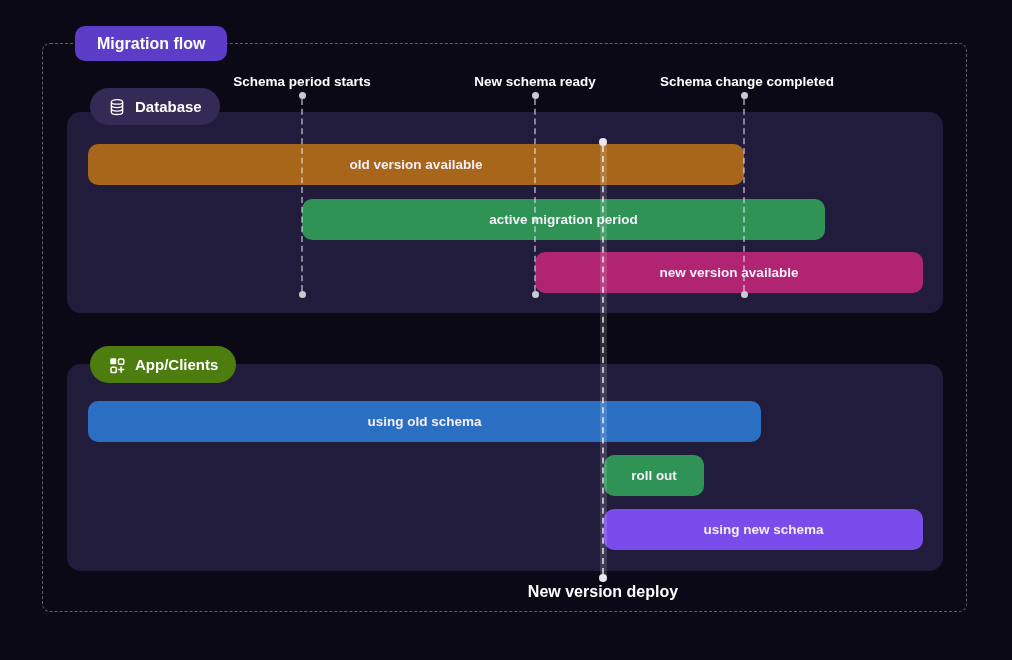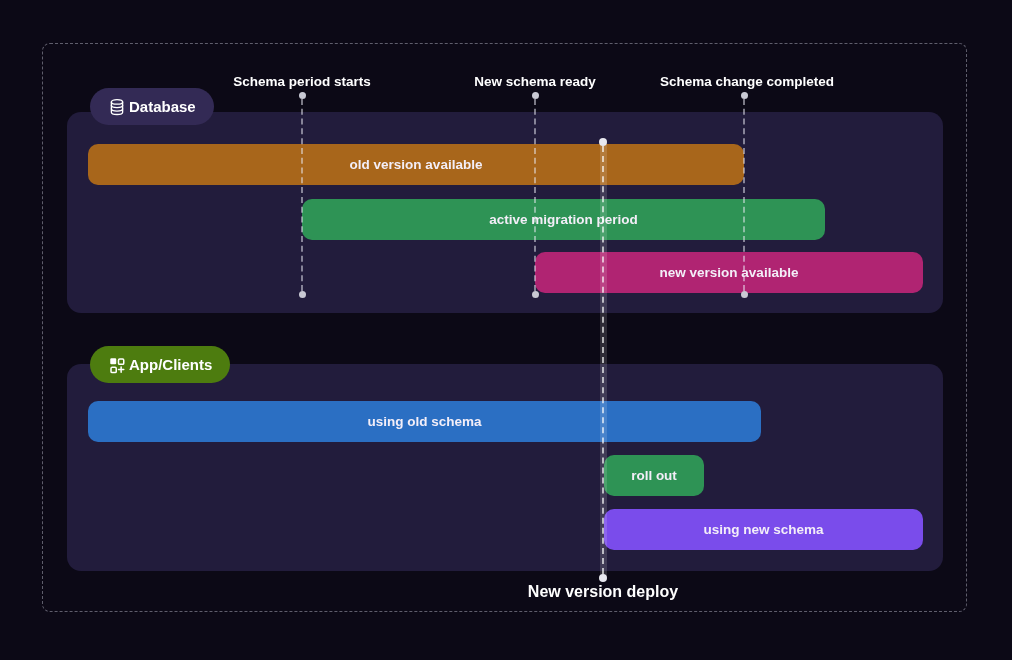--- a/index.html
+++ b/index.html
@@ -14,21 +14,21 @@
   .title-badge{position:absolute;left:75px;top:26px;height:35px;line-height:35px;
     padding:0 22px;border-radius:10px;color:#fff;font-size:16px;font-weight:700;z-index:6;}
 
   
   .panel{position:absolute;left:67px;width:876px;border-radius:14px;z-index:1;}
   .panel-db{top:112px;height:201px;}
   .panel-app{top:364px;height:207px;}
 
   
   .lane-badge{position:absolute;left:90px;height:37px;display:flex;align-items:center;
-    gap:3px;padding:0 18px;border-radius:19px;color:#fff;font-size:15px;font-weight:700;z-index:5;}
+    gap:9px;padding:0 18px;border-radius:19px;color:#fff;font-size:15px;font-weight:700;z-index:5;}
   .lane-badge-db{top:88px;}
   .lane-badge-app{top:346px;}
   .lane-badge svg{display:block;}
 
   
   .bar{position:absolute;height:41px;border-radius:10px;display:flex;align-items:center;
     justify-content:center;color:#f3eef8;font-size:13.5px;font-weight:700;z-index:2;}
   .bar-old-version{left:88px;top:144px;width:656px;}
   .bar-active-migration{left:302px;top:199px;width:523px;}
   .bar-new-version{left:535px;top:252px;width:388px;}
@@ -52,20 +52,21 @@
   .deploy-label{position:absolute;left:603px;top:583px;transform:translateX(-50%);
     white-space:nowrap;color:#fff;font-size:16px;font-weight:700;z-index:4;}
 </style>
 </head>
 <body>
 
 <div id="stage" style="background-color: rgb(12, 9, 22);">
 
   <div class="outer-frame"></div>
 
+  <div class="title-badge" style="background-color: rgb(91, 61, 200);">Migration flow</div>
 
   <div class="panel panel-db" style="background-color: rgb(34, 28, 60);"></div>
   <div class="panel panel-app" style="background-color: rgb(34, 28, 60);"></div>
 
   <div class="lane-badge lane-badge-db" style="background-color: rgb(51, 42, 85);">
     <span>
       <svg width="18" height="18" viewBox="0 0 24 24" fill="none" stroke="#fff" stroke-width="1.8" stroke-linecap="round">
         <ellipse cx="12" cy="5.2" rx="7.5" ry="3"></ellipse>
         <path d="M4.5 5.2v4.6c0 1.66 3.36 3 7.5 3s7.5-1.34 7.5-3V5.2"></path>
         <path d="M4.5 9.8v4.6c0 1.66 3.36 3 7.5 3s7.5-1.34 7.5-3V9.8"></path>

